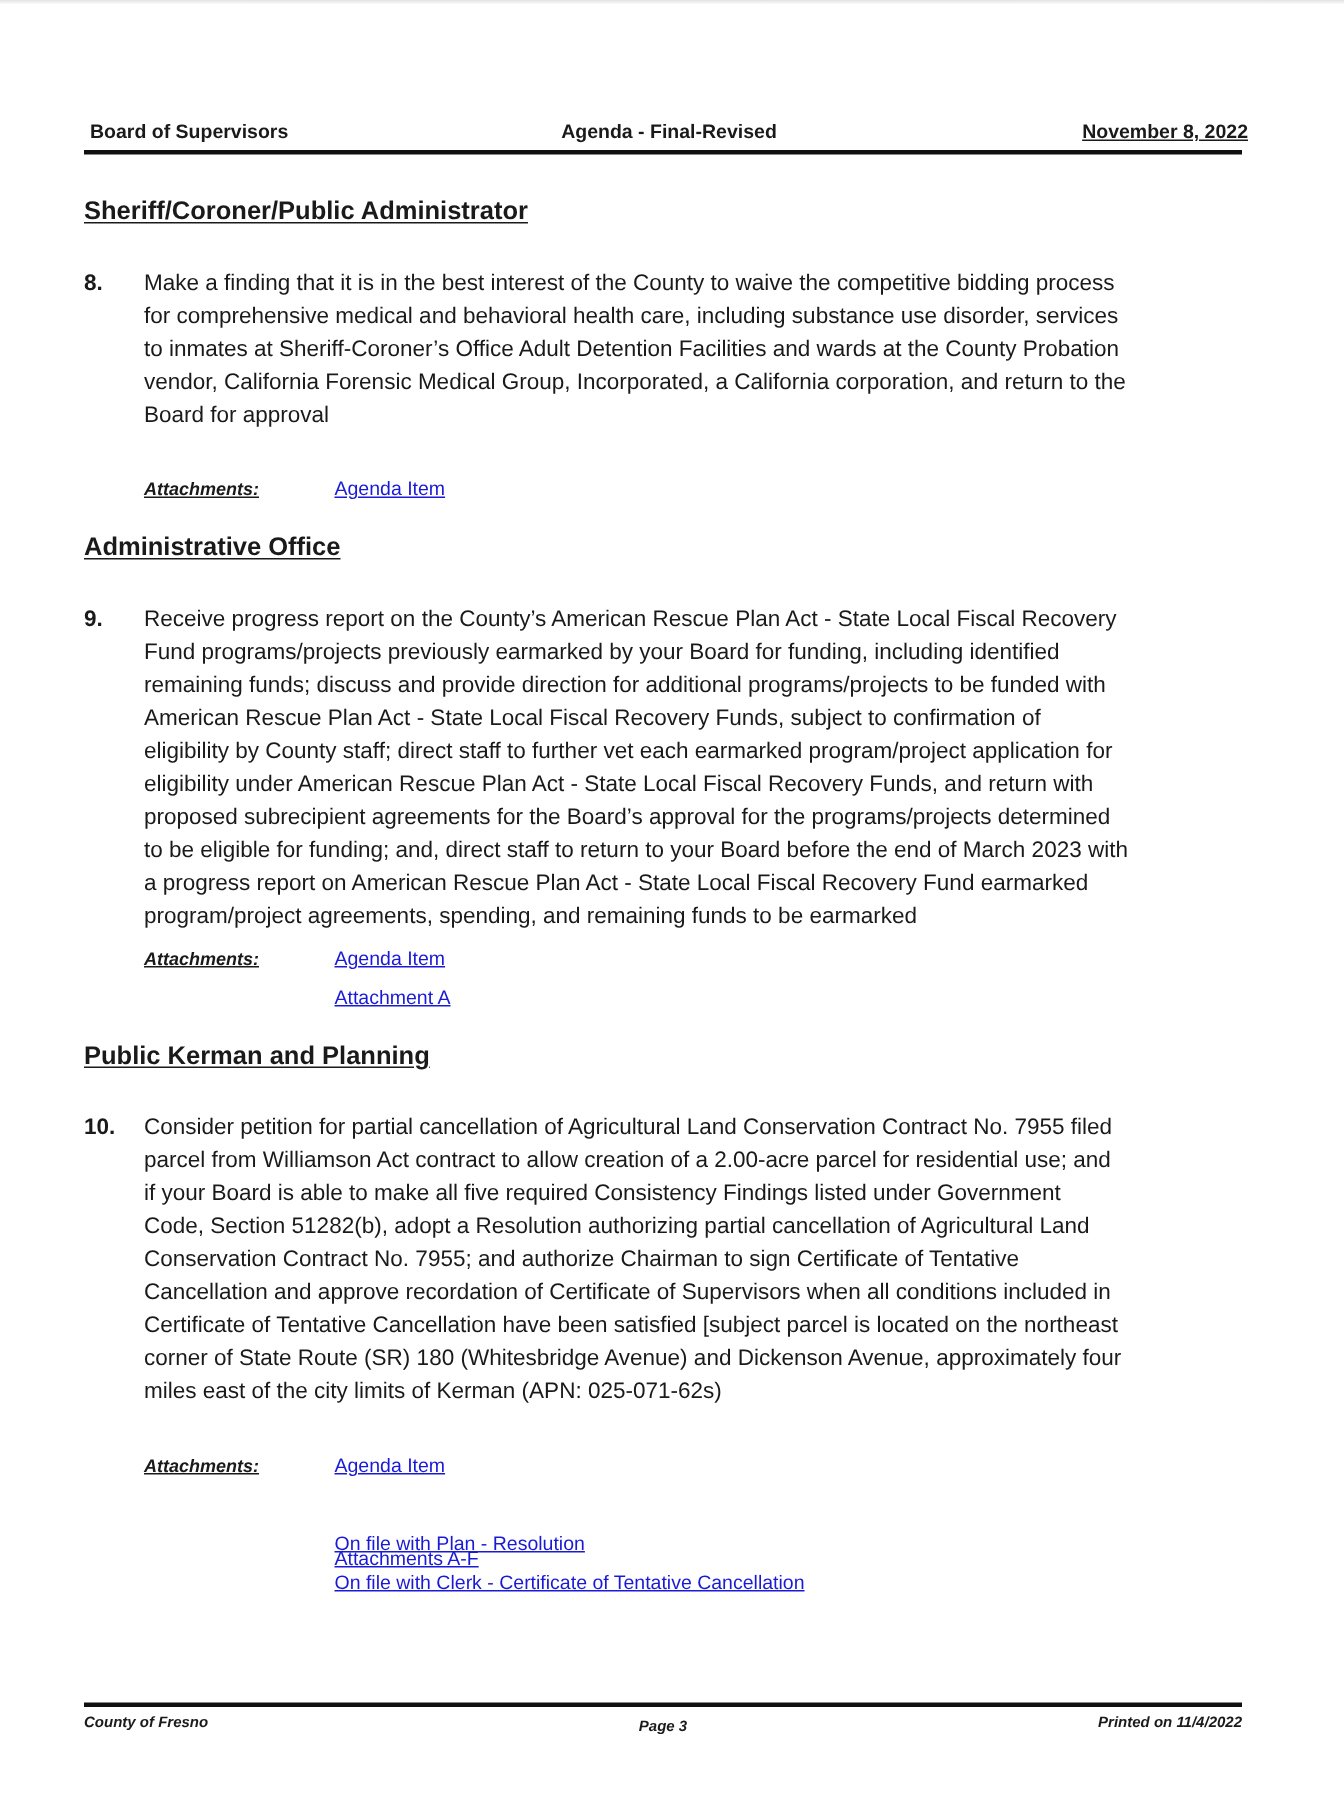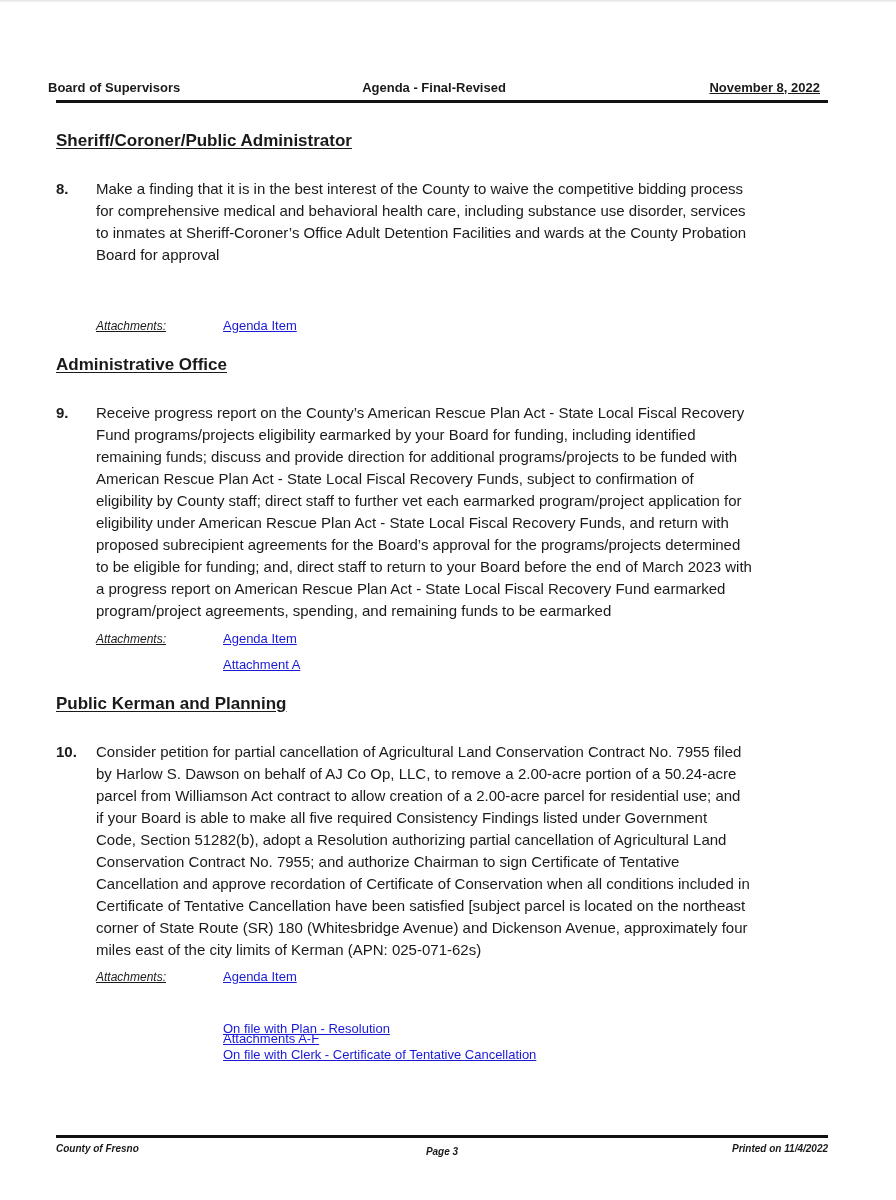--- a/index.html
+++ b/index.html
@@ -2,38 +2,38 @@
 <html><head>
   <meta charset="utf-8">
   <style>
     html, body { margin: 0; padding: 0; background: #ffffff; }
     body {
       width: 896px; height: 1200px; position: relative; overflow: hidden;
       font-family: "Liberation Sans", sans-serif; color: #1a1a1a;
     }
     .topshade { position: absolute; left: 0; top: 0; width: 896px; height: 3px; background: linear-gradient(#e2e2e2, #ffffff); }
     .header {
-      position: absolute; left: 48px; top: 80px; width: 772px; height: 18px;
+      position: absolute; left: 60px; top: 80px; width: 772px; height: 18px;
       font-weight: bold; font-size: 13px; color: #1a1a1a;
     }
     .header .left { position: absolute; left: 0; top: 0; }
     .header .center { position: absolute; left: 0; width: 100%; text-align: center; top: 0; }
     .header .right { position: absolute; right: 0; top: 0; text-decoration: underline; }
     .rule { position: absolute; left: 56px; width: 772px; height: 3px; background: #111; }
     .section-title {
       position: absolute; left: 56px; font-weight: bold; font-size: 17px;
       text-decoration: underline; text-underline-offset: 2px; color: #1a1a1a;
     }
     .item-num { position: absolute; left: 56px; font-weight: bold; font-size: 15px; }
     .item-text {
       position: absolute; left: 96px; width: 730px; font-size: 15px; line-height: 22px;
       color: #1a1a1a;
     }
     .attach-label {
-      position: absolute; left: 96px; font-size: 12px; font-weight: normal; font-style: italic;
+      position: absolute; left: 96px; font-size: 12px; font-weight: bold; font-style: italic;
       text-decoration: underline; color: #1a1a1a;
     }
     .attach-link {
       position: absolute; left: 223px; font-size: 13px; color: #1a1ad6;
       text-decoration: underline; cursor: pointer;
     }
     .footer { position: absolute; left: 56px; width: 772px; top: 1143px; font-size: 10px; font-weight: bold; font-style: italic; }
     .footer .left { position: absolute; left: 0; top: 0; }
     .footer .center { position: absolute; left: 0; width: 100%; text-align: center; top: 3px; }
     .footer .right { position: absolute; right: 0; top: 0; }
@@ -49,53 +49,53 @@
   <span class="right">November 8, 2022</span>
 </div>
 <div class="rule" style="top:100px;"></div>
 
 <div class="section-title" style="top:131px;">Sheriff/Coroner/Public Administrator</div>
 <div class="item-num" style="top:180px;">8.</div>
 <div class="item-text" style="top:178px;">
   <div>Make a finding that it is in the best interest of the County to waive the competitive bidding process</div>
   <div>for comprehensive medical and behavioral health care, including substance use disorder, services</div>
   <div>to inmates at Sheriff-Coroner’s Office Adult Detention Facilities and wards at the County Probation</div>
+  <div>vendor, California Forensic Medical Group, Incorporated, a California corporation, and return to the</div>
   <div>Board for approval</div>
 </div>
 <div class="attach-label" style="top:319px;">Attachments:</div>
 <a class="attach-link" style="top:318px;">Agenda Item</a>
 
 <div class="section-title" style="top:355px;">Administrative Office</div>
 <div class="item-num" style="top:404px;">9.</div>
 <div class="item-text" style="top:402px;">
   <div>Receive progress report on the County’s American Rescue Plan Act - State Local Fiscal Recovery</div>
-  <div>Fund programs/projects eligibility earmarked by your Board for funding, including identified</div>
+  <div>Fund programs/projects previously earmarked by your Board for funding, including identified</div>
   <div>remaining funds; discuss and provide direction for additional programs/projects to be funded with</div>
   <div>American Rescue Plan Act - State Local Fiscal Recovery Funds, subject to confirmation of</div>
   <div>eligibility by County staff; direct staff to further vet each earmarked program/project application for</div>
   <div>eligibility under American Rescue Plan Act - State Local Fiscal Recovery Funds, and return with</div>
   <div>proposed subrecipient agreements for the Board’s approval for the programs/projects determined</div>
   <div>to be eligible for funding; and, direct staff to return to your Board before the end of March 2023 with</div>
   <div>a progress report on American Rescue Plan Act - State Local Fiscal Recovery Fund earmarked</div>
   <div>program/project agreements, spending, and remaining funds to be earmarked</div>
 </div>
 <div class="attach-label" style="top:632px;">Attachments:</div>
 <a class="attach-link" style="top:631px;">Agenda Item</a>
 <a class="attach-link" style="top:657px;">Attachment A</a>
 
 <div class="section-title" style="top:694px;">Public Kerman and Planning</div>
 <div class="item-num" style="top:743px;">10.</div>
 <div class="item-text" style="top:741px;">
   <div>Consider petition for partial cancellation of Agricultural Land Conservation Contract No. 7955 filed</div>
-  <div>by Harlow S. Dawson on behalf of AJ Co Op, LLC, to remove a 2.00-acre portion of a 50.24-acre</div>
   <div>parcel from Williamson Act contract to allow creation of a 2.00-acre parcel for residential use; and</div>
   <div>if your Board is able to make all five required Consistency Findings listed under Government</div>
   <div>Code, Section 51282(b), adopt a Resolution authorizing partial cancellation of Agricultural Land</div>
   <div>Conservation Contract No. 7955; and authorize Chairman to sign Certificate of Tentative</div>
-  <div>Cancellation and approve recordation of Certificate of Conservation when all conditions included in</div>
+  <div>Cancellation and approve recordation of Certificate of Supervisors when all conditions included in</div>
   <div>Certificate of Tentative Cancellation have been satisfied [subject parcel is located on the northeast</div>
   <div>corner of State Route (SR) 180 (Whitesbridge Avenue) and Dickenson Avenue, approximately four</div>
   <div>miles east of the city limits of Kerman (APN: 025-071-62s)</div>
 </div>
 <div class="attach-label" style="top:970px;">Attachments:</div>
 <a class="attach-link" style="top:969px;">Agenda Item</a>
 <a class="attach-link" style="top:995px;margin-top:36px;">Attachments A-F</a>
 <a class="attach-link" style="top:1021px;">On file with Plan - Resolution</a>
 <a class="attach-link" style="top:1047px;">On file with Clerk - Certificate of Tentative Cancellation</a>
 

